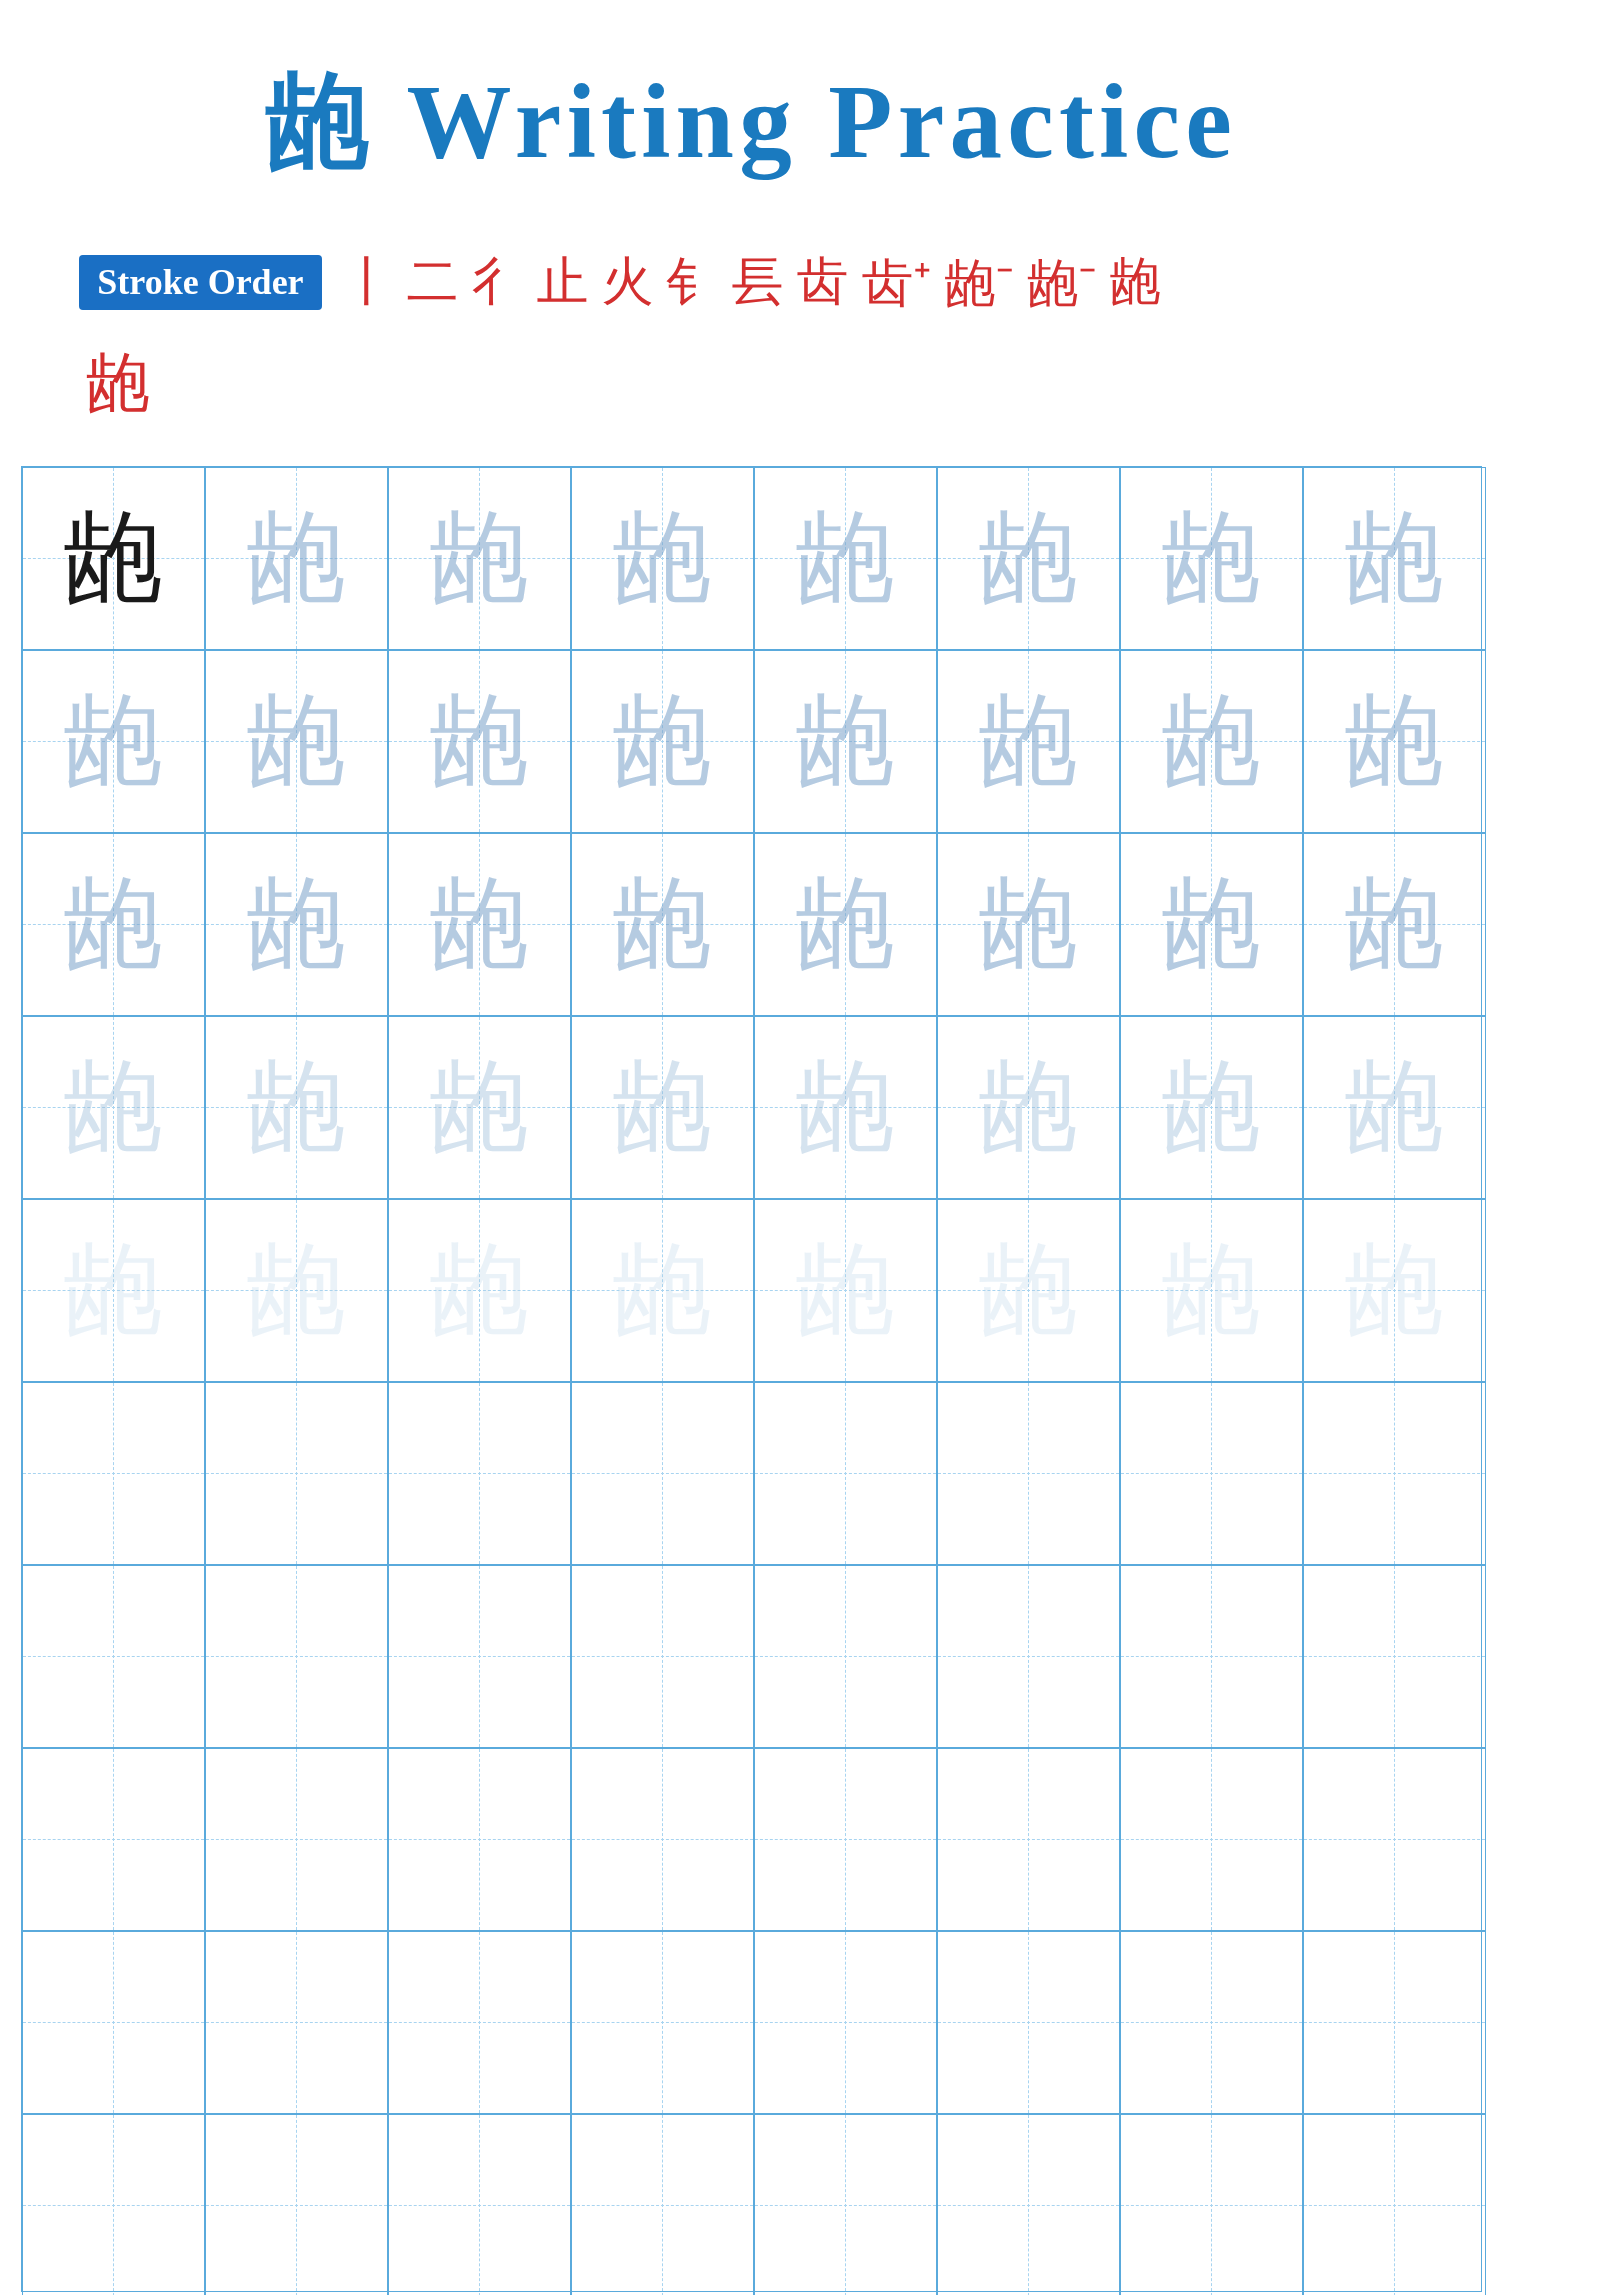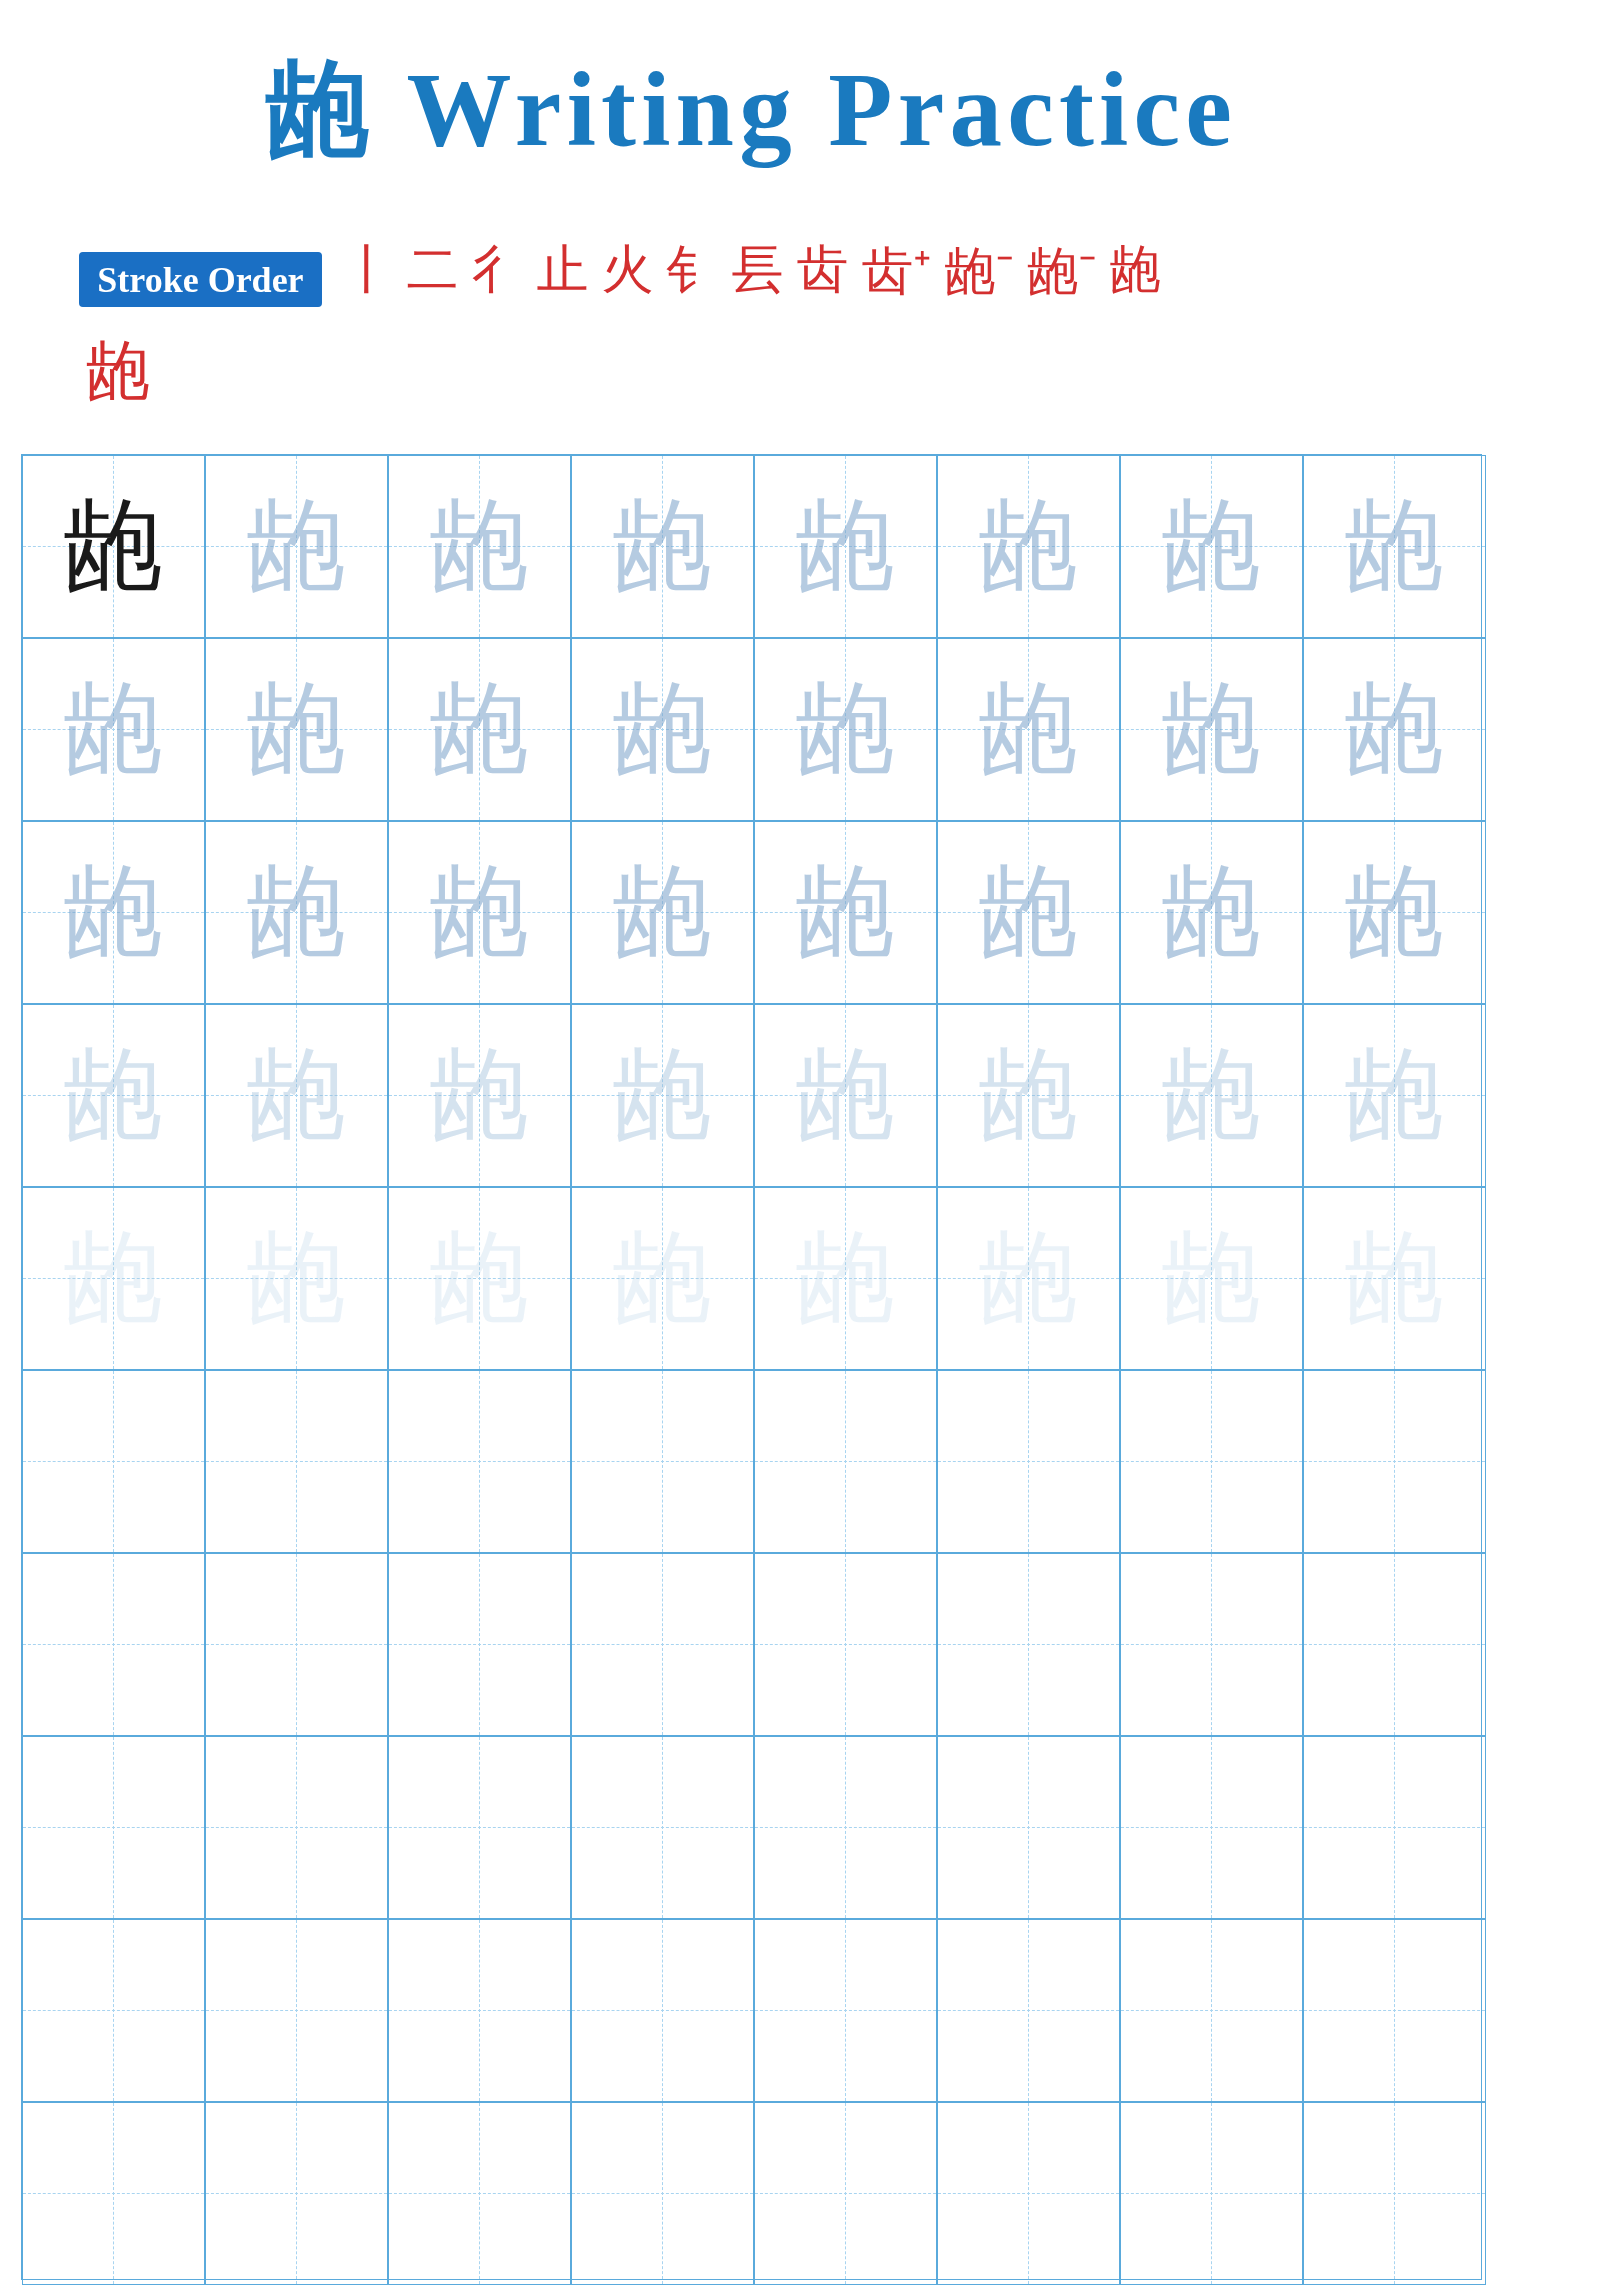--- a/index.html
+++ b/index.html
@@ -10,21 +10,21 @@
       background: #ffffff;
       font-family: serif;
       position: relative;
       overflow: hidden;
     }
 
     .page {
       width: 1502px;
       height: 2295px;
       background: #fff;
-      padding: 40px 79px;
+      padding: 52px 79px;
       display: flex;
       flex-direction: column;
       align-items: center;
     }
 
     .title {
       font-size: 105px;
       font-weight: bold;
       color: #1a7abf;
       margin-bottom: 52px;
@@ -34,21 +34,21 @@
 
     .stroke-order-section {
       width: 100%;
       display: flex;
       flex-direction: column;
       margin-bottom: 39px;
     }
 
     .stroke-order-row {
       display: flex;
-      align-items: flex-end;
+      align-items: center;
       gap: 19.6px;
       margin-bottom: 13px;
     }
 
     .stroke-order-badge {
       background: #1a6fc4;
       color: #fff;
       font-size: 36px;
       font-weight: bold;
       padding: 6.5px 18.3px;

